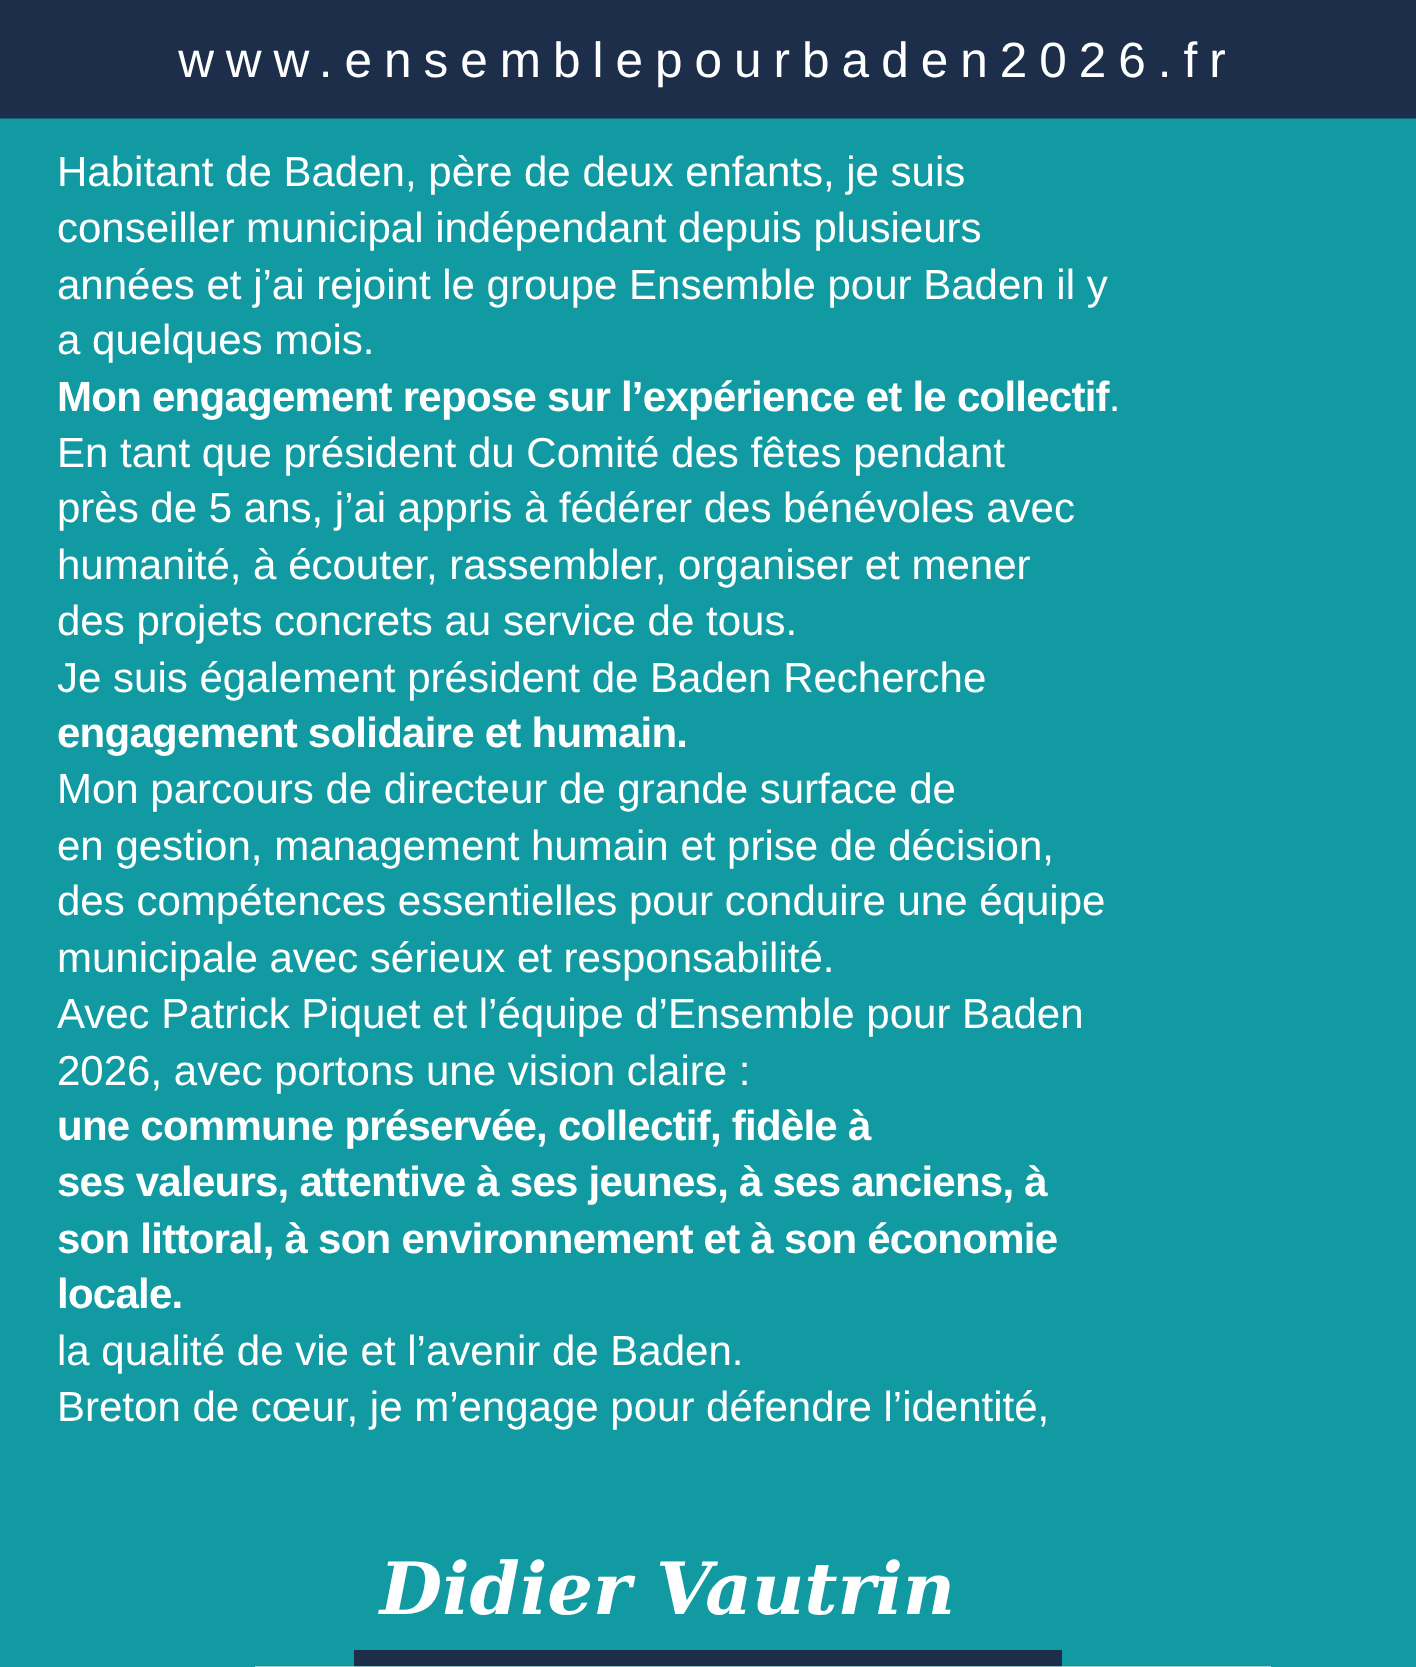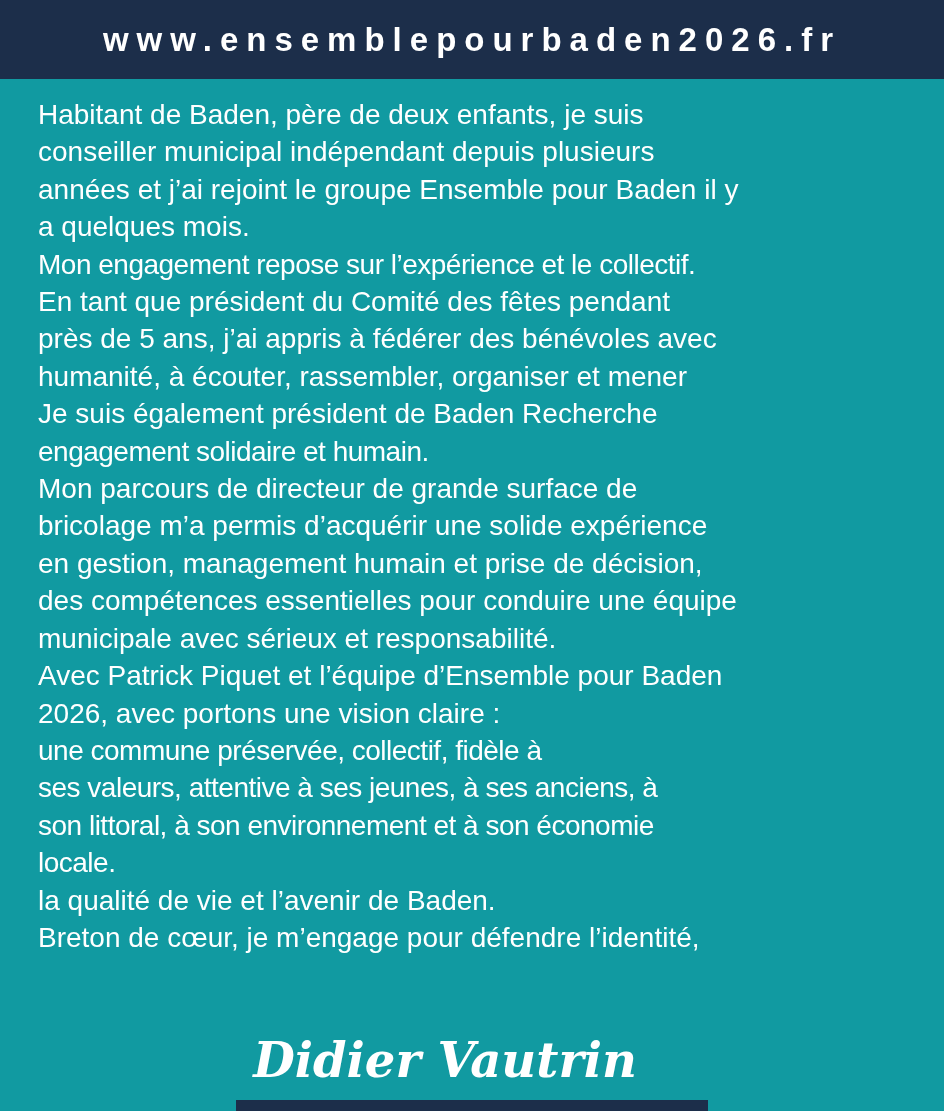--- a/index.html
+++ b/index.html
@@ -16,40 +16,40 @@
     top: 0; left: 0;
     width: 100%;
     height: 79px;
     background: #1c2e4a;
     display: flex;
     align-items: center;
     justify-content: center;
   }
   .header-url {
     color: #ffffff;
-    font-weight: 700;
+    font-weight: 400;
     font-size: 33px;
     letter-spacing: 8px;
     white-space: nowrap;
   }
   .body-text {
     position: absolute;
     top: 79px; left: 0;
     width: 944px;
     padding: 17px 38px 0 38px;
     box-sizing: border-box;
     color: #ffffff;
     font-size: 28px;
     line-height: 37.4px;
   }
   .body-text .line {
     white-space: nowrap;
   }
   .body-text .bold {
-    font-weight: 400;
+    font-weight: 700;
     letter-spacing: -0.5px;
   }
   .signature {
     position: absolute;
     top: 1030px; left: 0;
     width: 944px;
     text-align: center;
     transform: translateX(-27px);
     color: #ffffff;
     font-family: "DejaVu Serif", serif;
@@ -78,24 +78,24 @@
 
   <div class="body-text">
       <div class="line"><span>Habitant de Baden, père de deux enfants, je suis</span></div>
       <div class="line"><span>conseiller municipal indépendant depuis plusieurs</span></div>
       <div class="line"><span>années et j’ai rejoint le groupe Ensemble pour Baden il y</span></div>
       <div class="line"><span>a quelques mois.</span></div>
       <div class="line"><span class="bold">Mon engagement repose sur l’expérience et le collectif</span><span>.</span></div>
       <div class="line"><span>En tant que président du Comité des fêtes pendant</span></div>
       <div class="line"><span>près de 5 ans, j’ai appris à fédérer des bénévoles avec</span></div>
       <div class="line"><span>humanité, à écouter, rassembler, organiser et mener</span></div>
+      <div class="line"><span>des projets concrets au service de tous.</span></div>
       <div class="line"><span>Je suis également président de Baden Recherche</span></div>
       <div class="line"><span class="bold">engagement solidaire et humain.</span></div>
       <div class="line"><span>Mon parcours de directeur de grande surface de</span></div>
-      <div class="line"><span>bricolage m’a permis d’acquérir une solide expérience</span></div>
       <div class="line"><span>en gestion, management humain et prise de décision,</span></div>
       <div class="line"><span>des compétences essentielles pour conduire une équipe</span></div>
       <div class="line"><span>municipale avec sérieux et responsabilité.</span></div>
       <div class="line"><span>Avec Patrick Piquet et l’équipe d’Ensemble pour Baden</span></div>
       <div class="line"><span>2026, avec portons une vision claire :</span></div>
       <div class="line"><span class="bold">une commune préservée, collectif, fidèle à</span></div>
       <div class="line"><span class="bold">ses valeurs, attentive à ses jeunes, à ses anciens, à</span></div>
       <div class="line"><span class="bold">son littoral, à son environnement et à son économie</span></div>
       <div class="line"><span class="bold">locale.</span></div>
       <div class="line"><span>la qualité de vie et l’avenir de Baden.</span></div>

